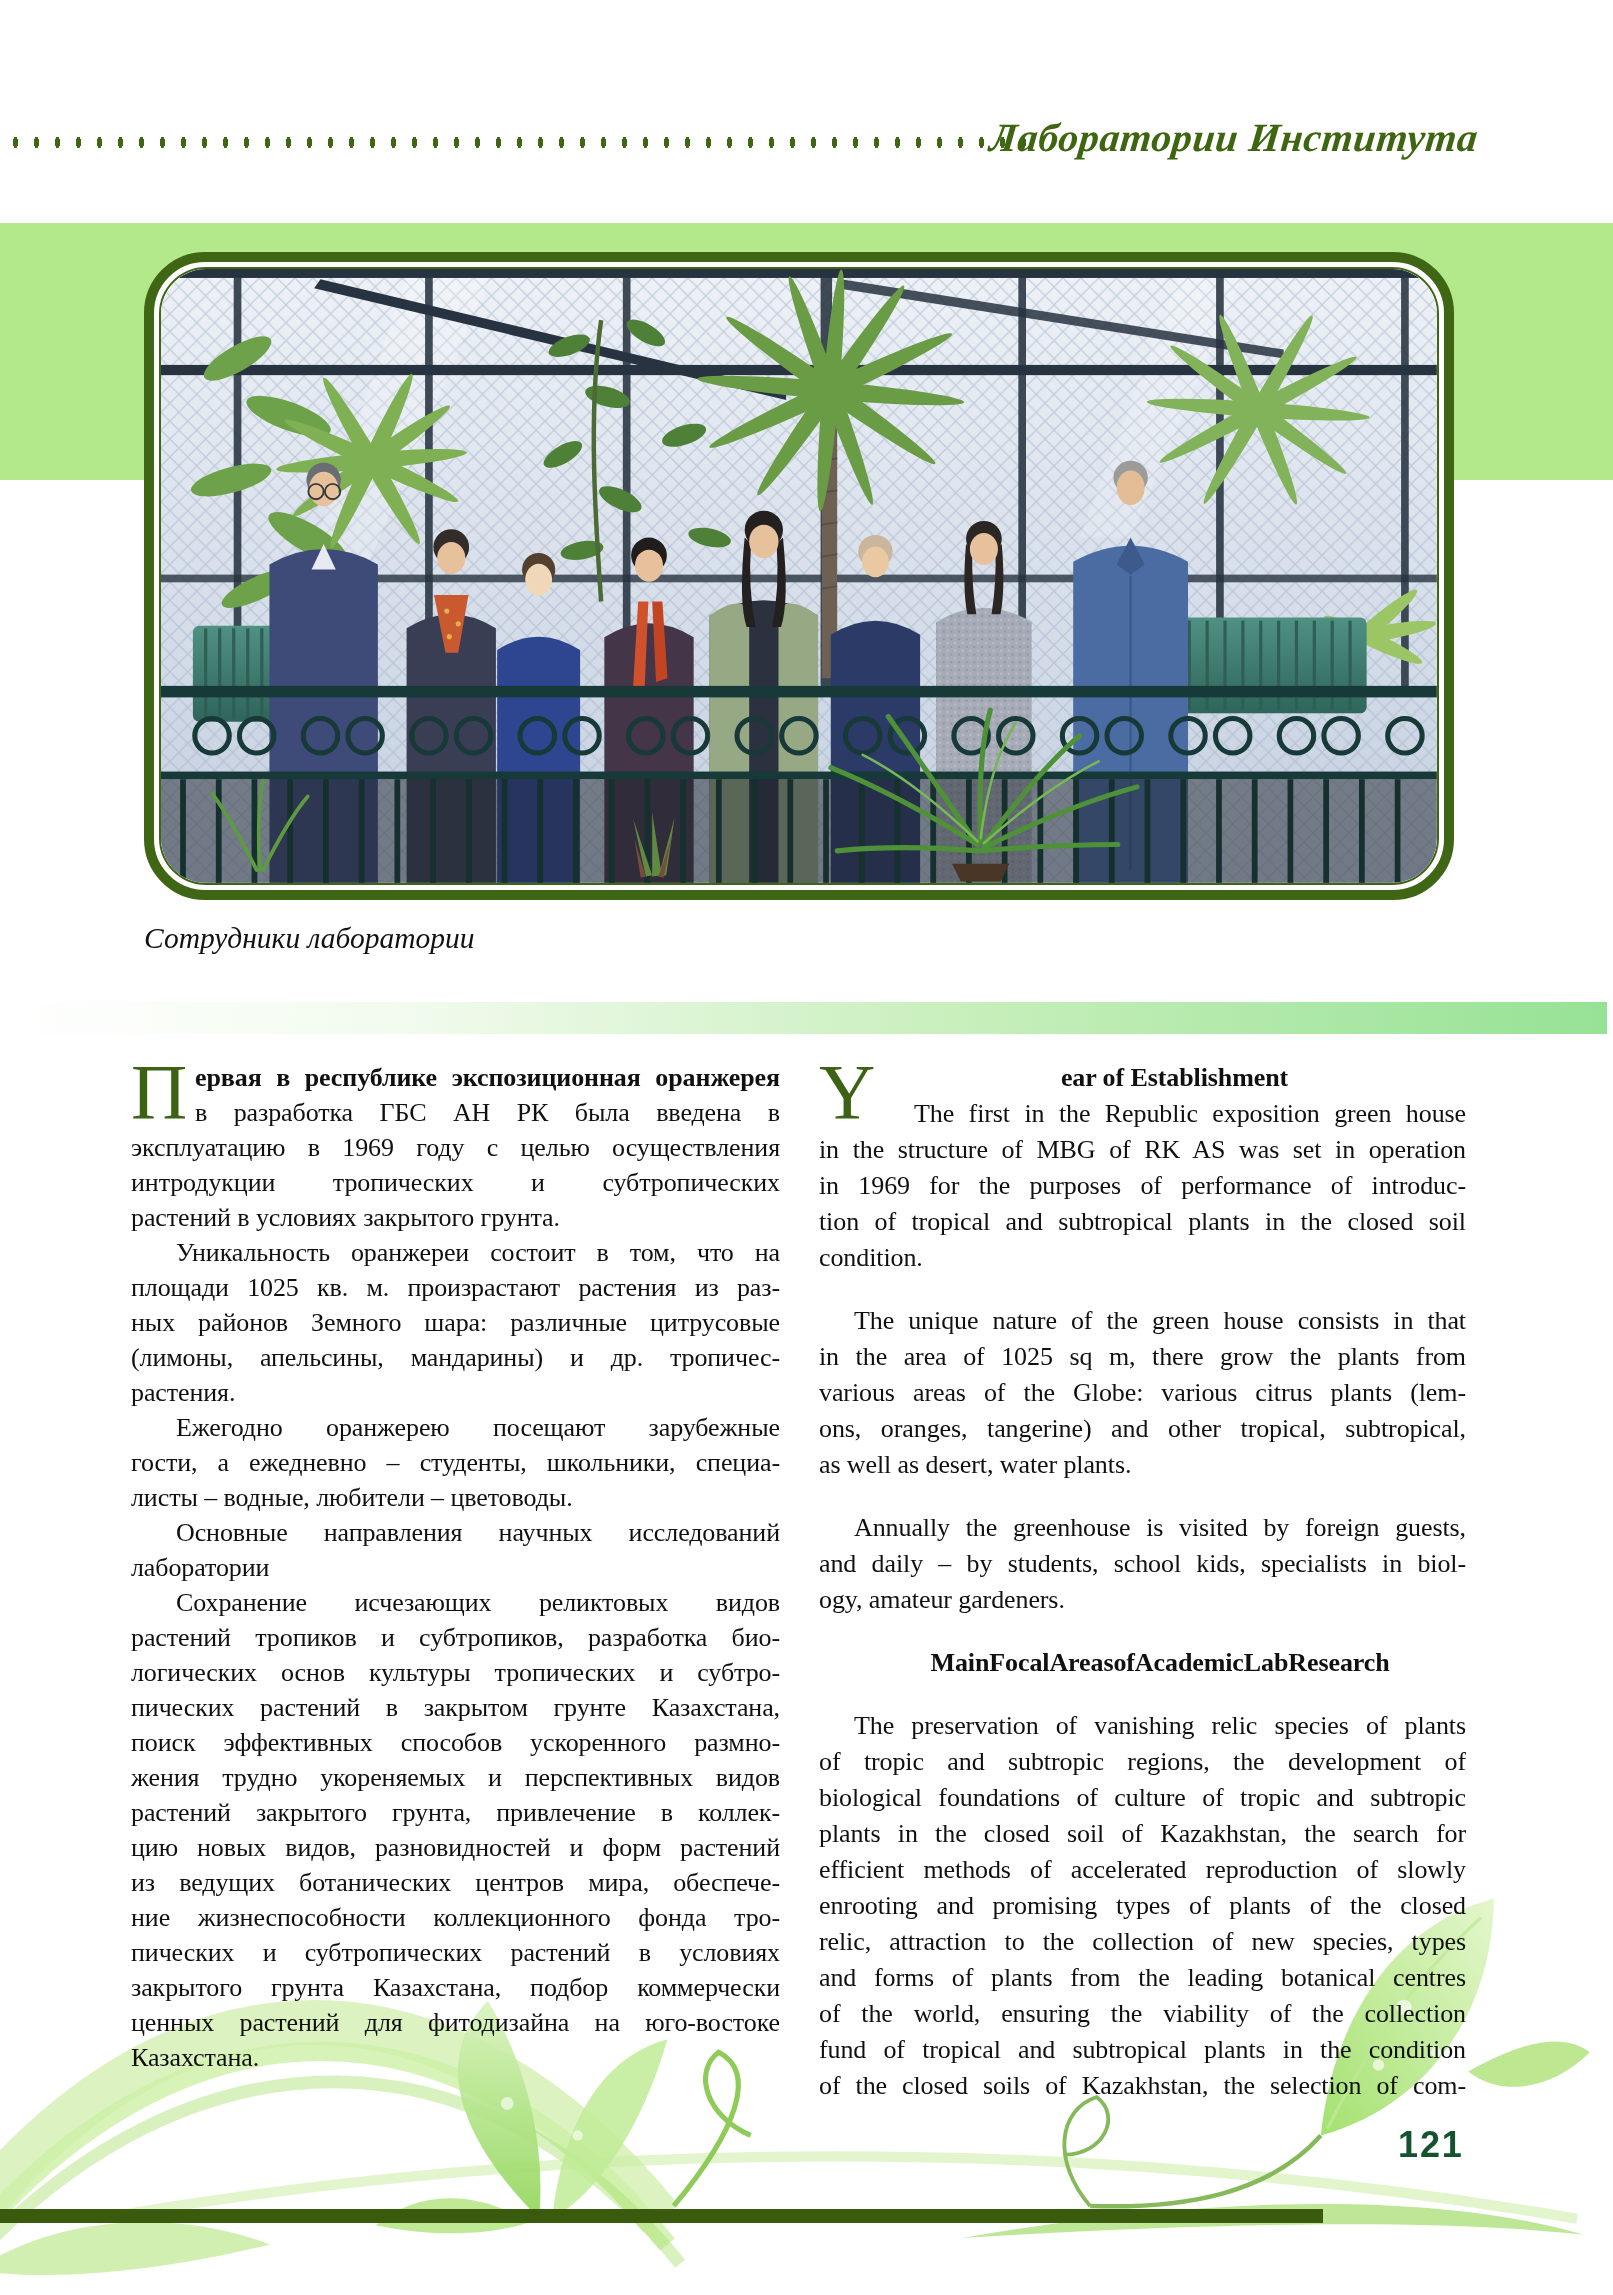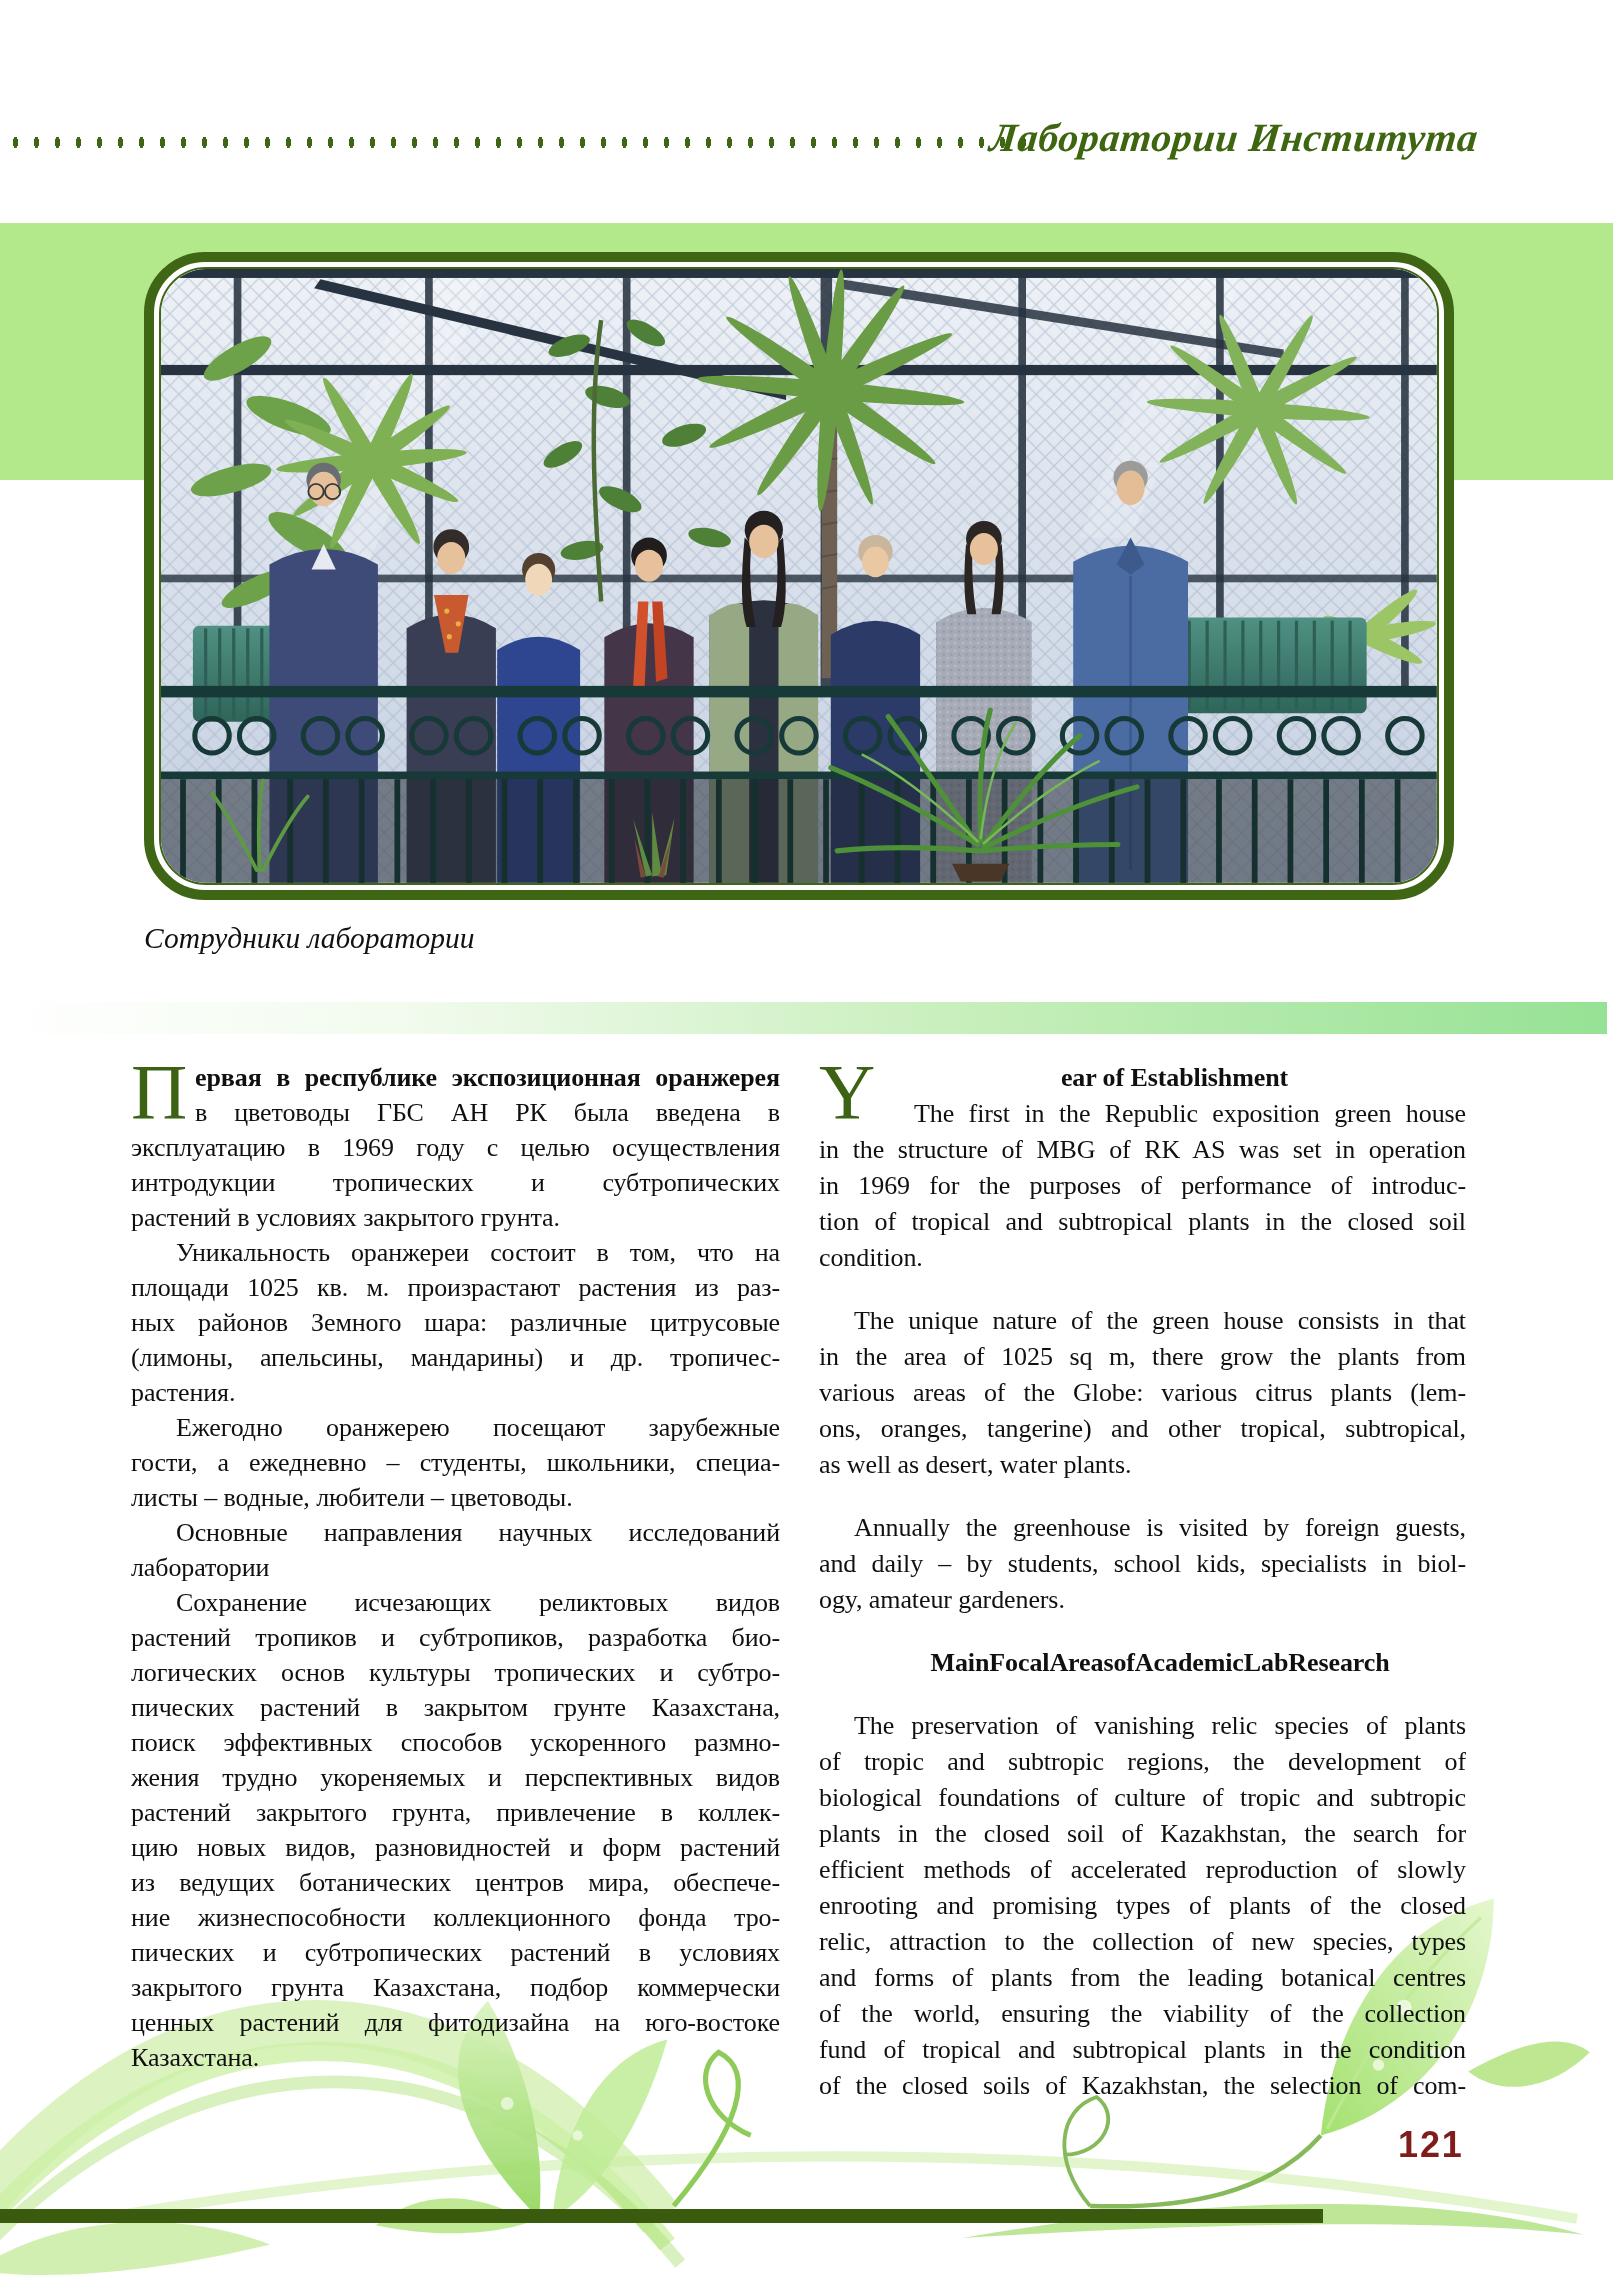--- a/index.html
+++ b/index.html
@@ -53,21 +53,21 @@
   .dc {
     float:left; width:55px; height:67px; margin-right:9px;
     font-size:78px; line-height:63px; color:#3c6313; font-family:"Liberation Serif", serif;
   }
   
   .deco { position:absolute; left:0; top:1860px; width:1614px; height:435px; z-index:0; }
   .bar { position:absolute; left:0; top:2209px; width:1323px; height:13.5px; background:#3a5a0e; z-index:1; }
   .pagenum {
     position:absolute; left:1398px; top:2124px; z-index:1;
     font-family:"Liberation Sans", sans-serif; font-weight:bold; font-size:36px;
-    color:#7f1d1d; letter-spacing:1.9px;
+    color:#14532d; letter-spacing:1.9px;
   }
 </style>
 </head>
 <body>
 
 <div class="page">
 
   <div class="dots"></div>
   <div class="script-title">Лаборатории Института</div>
 
@@ -394,21 +394,21 @@
     <path d="M 2060 430 C 1980 520, 1850 545, 1700 540" stroke="#86b95a" stroke-width="7" fill="none"></path>
     <path d="M 1700 540 C 1640 470, 1650 390, 1710 370 C 1750 400, 1720 460, 1660 460" stroke="#86b95a" stroke-width="6" fill="none"></path>
 
     <path d="M 1500 590 C 1900 520, 2250 520, 2470 585 C 2250 560, 1900 565, 1500 590 Z" fill="#a8dd74" opacity="0.75"></path>
     <path d="M -40 640 C 80 560, 260 540, 420 600 C 260 640, 80 660, -40 640 Z" fill="#b4e47f" opacity="0.6"></path>
   </svg>
 
   <div class="col ru">
     <div class="dc">П</div>
     <div class="ln j b">ервая в республике экспозиционная оранжерея</div>
-    <div class="ln j">в цветоводы ГБС АН РК была введена в</div>
+    <div class="ln j">в разработка ГБС АН РК была введена в</div>
     <div class="ln j">эксплуатацию в 1969 году с целью осуществления</div>
     <div class="ln j">интродукции тропических и субтропических</div>
     <div class="ln">растений в условиях закрытого грунта.</div>
     <div class="ln j ind">Уникальность оранжереи состоит в том, что на</div>
     <div class="ln j">площади 1025 кв. м. произрастают растения из раз-</div>
     <div class="ln j">ных районов Земного шара: различные цитрусовые</div>
     <div class="ln j">(лимоны, апельсины, мандарины) и др. тропичес-</div>
     <div class="ln">растения.</div>
     <div class="ln j ind">Ежегодно оранжерею посещают зарубежные</div>
     <div class="ln j">гости, а ежедневно – студенты, школьники, специа-</div>

